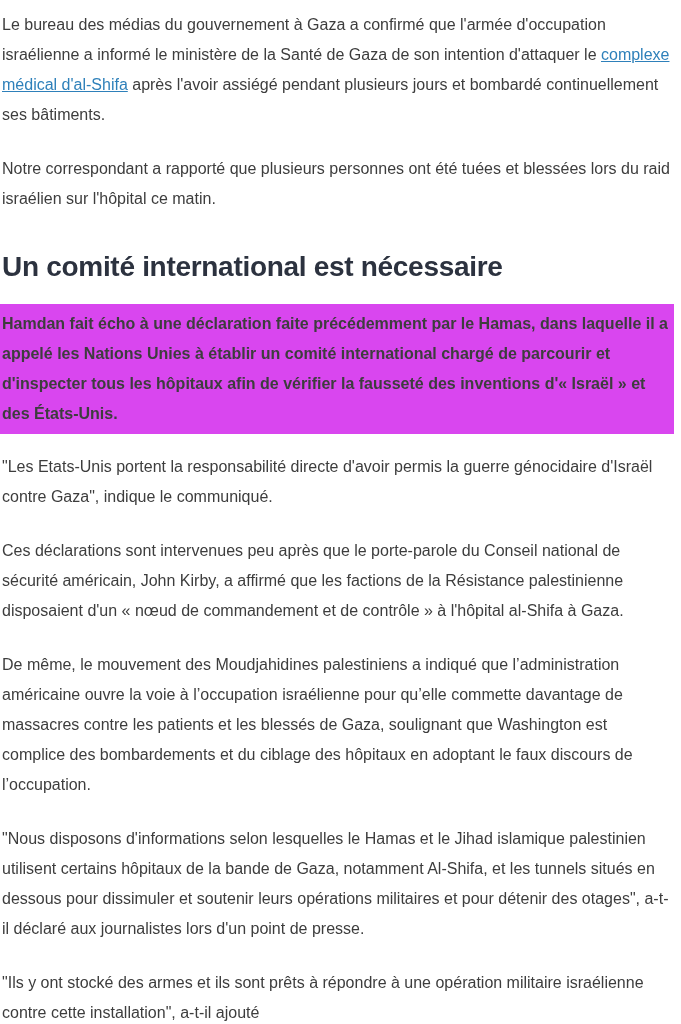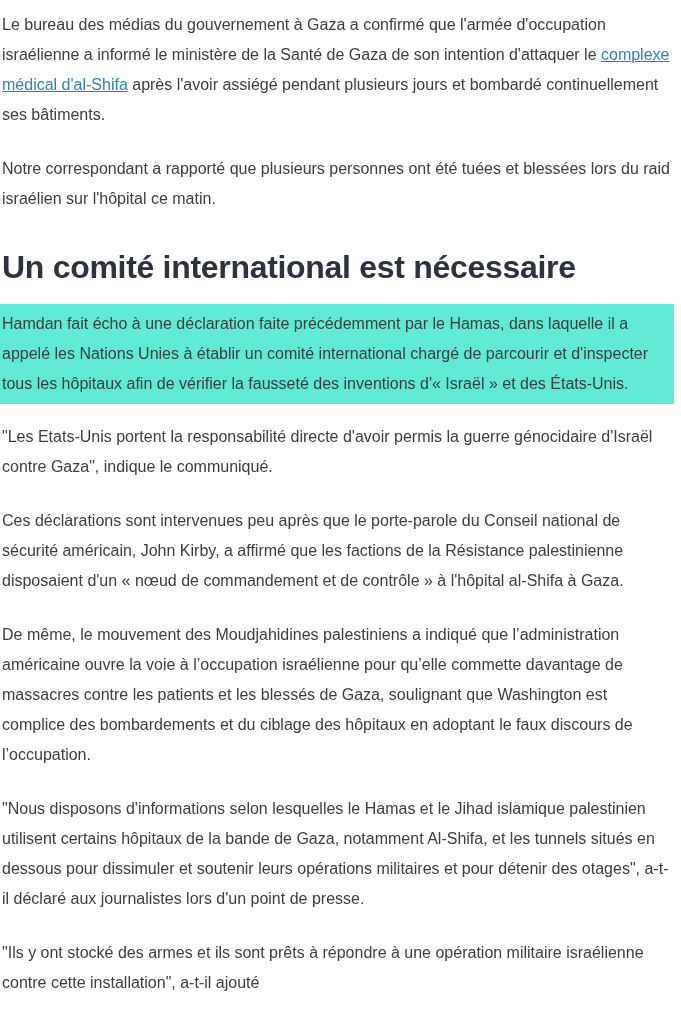--- a/index.html
+++ b/index.html
@@ -14,31 +14,32 @@
     font-family: "Liberation Sans", sans-serif;
     font-size: 16px;
     line-height: 30px;
     color: #3d3d3d;
     -webkit-font-smoothing: antialiased;
   }
   .article p {
     margin: 0 0 24px 0;
   }
   .article h2 {
-    font-size: 32px;
+    font-size: 28px;
     line-height: 34px;
     font-weight: 700;
     color: #2c323f;
     letter-spacing: -0.3px;
     margin: 36px 0 20px 0;
   }
   .highlight {
-    background: #5eead4;
+    background: #d946ef;
     margin: 0 0 18px -2px !important;
     padding: 5px 6px 5px 2px;
+    font-weight: bold;
   }
   a.inline-link {
     color: #2e80ba;
     text-decoration: underline;
     text-decoration-color: #2e80ba;
     cursor: pointer;
   }
 </style>
 </head>
 <body>

